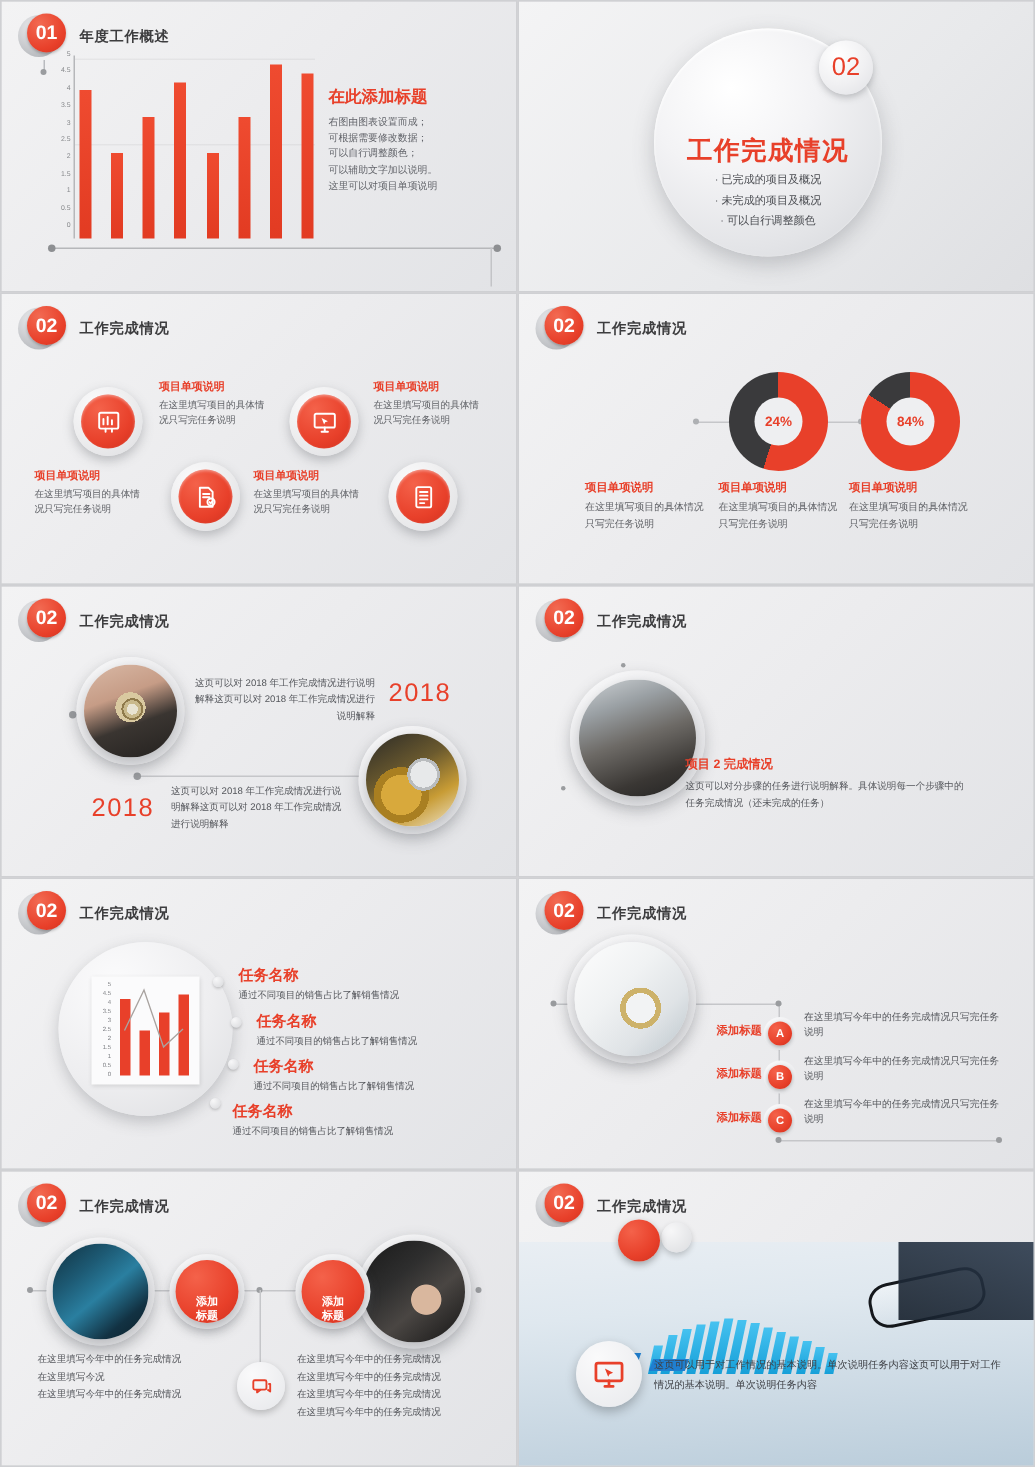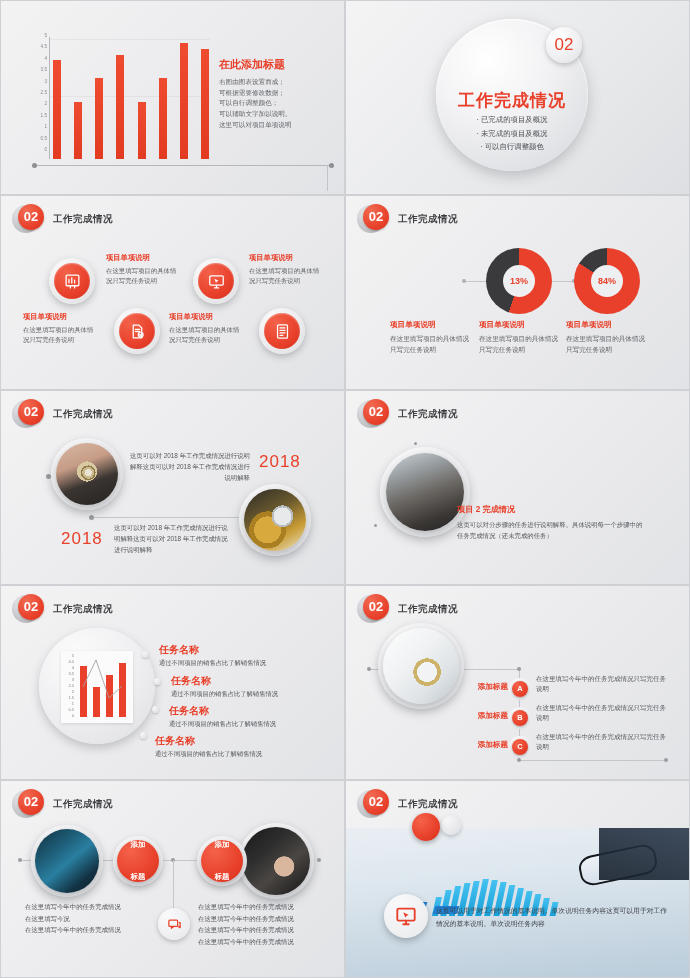--- a/index.html
+++ b/index.html
@@ -149,21 +149,21 @@
     box-shadow:0 1px 3px rgba(0,0,0,.3); }
   .abc-halo { position:absolute; width:22px; height:22px; border-radius:50%;
     background:radial-gradient(circle at 32% 26%,#fafafb,#e6e7ea); }
   .s8lab { position:absolute; font-size:7.6px; color:#e8402a; font-weight:bold; text-align:right; width:52px; }
   .s8txt { position:absolute; font-size:6.5px; color:#55575c; line-height:1.6; width:134px; }
 
   
   .tagc { position:absolute; width:42px; height:42px; border-radius:50%;
     background:radial-gradient(circle at 33% 27%,#f4624a,#e8402a 62%,#d0301e);
     color:#fff; font-size:7.4px; font-weight:bold; text-align:center;
-    display:flex; flex-direction:column; align-items:center; justify-content:space-between; line-height:1.3;
+    display:flex; flex-direction:column; align-items:center; justify-content:flex-end; line-height:1.3;
     box-shadow:0 3px 7px rgba(90,92,98,.4); }
   .tagc-ring { position:absolute; width:50px; height:50px; border-radius:50%;
     background:radial-gradient(circle at 32% 26%,#fafafb,#e4e5e8); box-shadow:0 3px 7px rgba(90,92,98,.3); }
   .s9txt { position:absolute; font-size:6.4px; color:#55575c; line-height:1.8; }
 
   
   .s10-photo { position:absolute; left:0; top:47px; width:345px; height:151px; }
   .s10-bars { position:absolute; left:88px; top:28px; width:150px; height:60px; display:flex; align-items:flex-end; gap:3px; }
   .s10-bars i { display:block; width:6px; background:linear-gradient(180deg,#46c2f0,#169fd8); transform:skewX(-12deg); }
   .s10-glass { position:absolute; right:34px; top:22px; width:78px; height:30px;
@@ -177,20 +177,29 @@
     background:radial-gradient(circle at 32% 26%,#fafafb,#e8e9ec); box-shadow:0 3px 7px rgba(0,0,0,.25);
     display:flex; align-items:center; justify-content:center; }
   .s10-txt { position:absolute; left:90px; top:124px; width:236px; font-size:6.8px; color:#3f4146; line-height:1.85; }
 </style>
 </head>
 <body>
 
 <div class="grid">
 
   <div class="slide">
+    <div class="hdr">
+      <div class="badge-wrap">
+        <div class="badge-shadow"></div>
+        <div class="badge">01</div>
+        <div class="badge-tick"></div>
+        <div class="badge-dot"></div>
+      </div>
+      <div class="hdr-title">年度工作概述</div>
+    </div>
 
     <div class="s1-chart">
       <div class="s1-ylabels">
         <span style="top:0px">5</span>
         <span style="top:11.4px">4.5</span>
         <span style="top:22.8px">4</span>
         <span style="top:34.2px">3.5</span>
         <span style="top:45.6px">3</span>
         <span style="top:57px">2.5</span>
         <span style="top:68.4px">2</span>
@@ -317,21 +326,21 @@
     <div class="dline" style="left:118px; top:85px; width:110px;"></div>
     <div class="dnode" style="left:116px; top:83px;"></div>
     <div class="dnode" style="left:226px; top:83px;"></div>
 
     <div class="dcap" style="left:44px; top:124px;">
       <h4>项目单项说明</h4>
       <p>在这里填写项目的具体情况只写完任务说明</p>
     </div>
 
     <div class="donut" style="left:140px; top:52px; background:conic-gradient(#e8402a 0% 55%, #3a3a3c 55% 100%);">
-      <div class="hole">13%</div>
+      <div class="hole">24%</div>
     </div>
     <div class="dcap" style="left:133px; top:124px;">
       <h4>项目单项说明</h4>
       <p>在这里填写项目的具体情况只写完任务说明</p>
     </div>
 
     <div class="donut" style="left:228px; top:52px; background:conic-gradient(#e8402a 0% 84%, #3a3a3c 84% 100%);">
       <div class="hole">84%</div>
     </div>
     <div class="dcap" style="left:220px; top:124px;">

